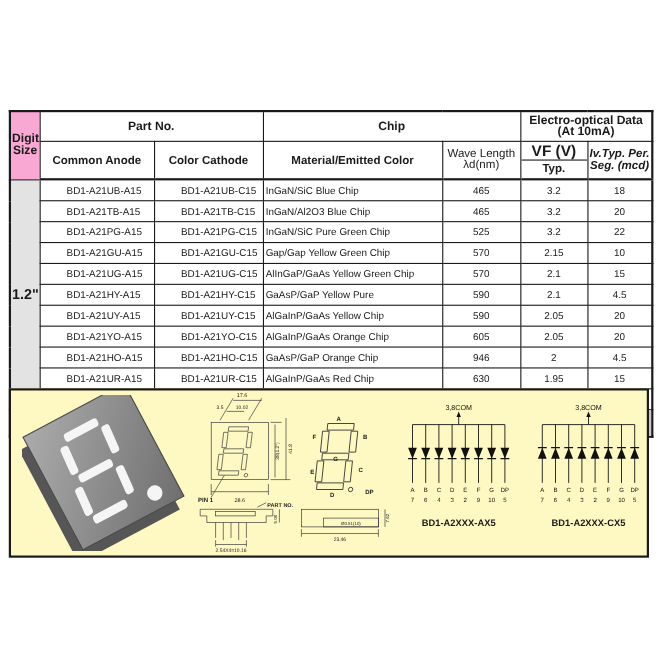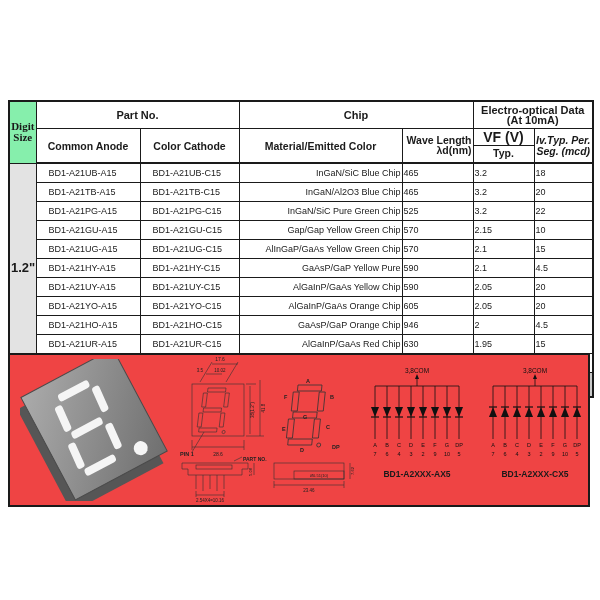--- a/index.html
+++ b/index.html
@@ -6,40 +6,40 @@
   body{width:600px;height:600px;background:#fff;font-family:"Liberation Sans",sans-serif;color:#1a1a1a;}
   .sheet{position:relative;width:600px;height:600px;background:#fff;overflow:hidden;}
 
   
   table.spec{position:absolute;left:8px;top:100px;width:584px;border-collapse:collapse;table-layout:fixed;
              border:2px solid #1a1a1a;}
   table.spec th,table.spec td{border:1px solid #1a1a1a;overflow:hidden;white-space:nowrap;}
   thead th{font-weight:bold;text-align:center;background:#fff;}
   tr.hr1 th{height:24px;font-size:11px;}
   tr.hr2 th{height:31px;font-size:10.5px;}
-  th.digit-head{background:#86efac;font-size:11px;line-height:11px;border-bottom:2px solid #1a1a1a;font-family:Liberation Serif, serif;}
+  th.digit-head{background:#f9a8d4;font-size:11px;line-height:11px;border-bottom:2px solid #1a1a1a;}
   th.electro{font-size:9.5px;line-height:10px;}
   tr.hr2 th{border-bottom:2px solid #1a1a1a;}
-  th.wave{font-weight:bold;font-size:8.5px;line-height:9.5px;text-align:right;}
+  th.wave{font-weight:normal;font-size:8.5px;line-height:9.5px;}
   th.vf-split{padding:0;}
   th.vf-split .vf-top{height:15px;line-height:15px;border-bottom:1px solid #1a1a1a;font-size:14px;}
   th.vf-split .vf-bot{height:15px;line-height:15px;font-size:10.5px;}
   th.iv{font-size:9.5px;line-height:11px;font-style:italic;}
   tbody td{height:16px;font-size:9px;background:#fff;}
   td.digit-cell{background:#e3e3e3;font-weight:bold;font-size:13px;text-align:center;}
-  td.td-part{padding-left:12px;text-align:left;}
-  td.td-material{padding-left:16px;text-align:right;margin-left:13px;}
-  td.td-num{text-align:left;}
+  td.td-part{padding-left:24px;text-align:left;}
+  td.td-material{padding-left:2px;text-align:left;margin-left:13px;}
+  td.td-num{text-align:center;}
   tr.footer-row td{height:21px;background:#c9c9c9;position:relative;border-top:1px solid #1a1a1a;}
   tr.footer-row span{position:absolute;top:0;height:21px;line-height:21px;font-weight:bold;font-size:13px;text-align:center;}
   span.pkg{left:130px;width:130px;}
   span.fam{left:240px;width:180px;}
 
   
-  .draw-box{position:absolute;left:8px;top:353px;width:578px;height:150px;border:2px solid #1a1a1a;background:#ef4444;}
+  .draw-box{position:absolute;left:8px;top:353px;width:578px;height:150px;border:2px solid #1a1a1a;background:#fef9c3;}
   .photo{position:absolute;left:10px;top:4px;width:152px;height:142px;}
   .front-view{position:absolute;left:168px;top:1px;width:102px;height:106px;}
   .seg-diagram{position:absolute;left:270px;top:22px;width:66px;height:76px;}
   .side-view{position:absolute;left:166px;top:100px;width:182px;height:50px;}
   .circuit{position:absolute;top:10px;width:110px;}
   .circuit.c0{left:352px;}
   .circuit.c1{left:470px;}
   .circuit .caption{margin-top:2px;text-align:center;font-weight:bold;font-size:8.5px;}
   svg text{font-family:"Liberation Sans",sans-serif;}
 </style>

